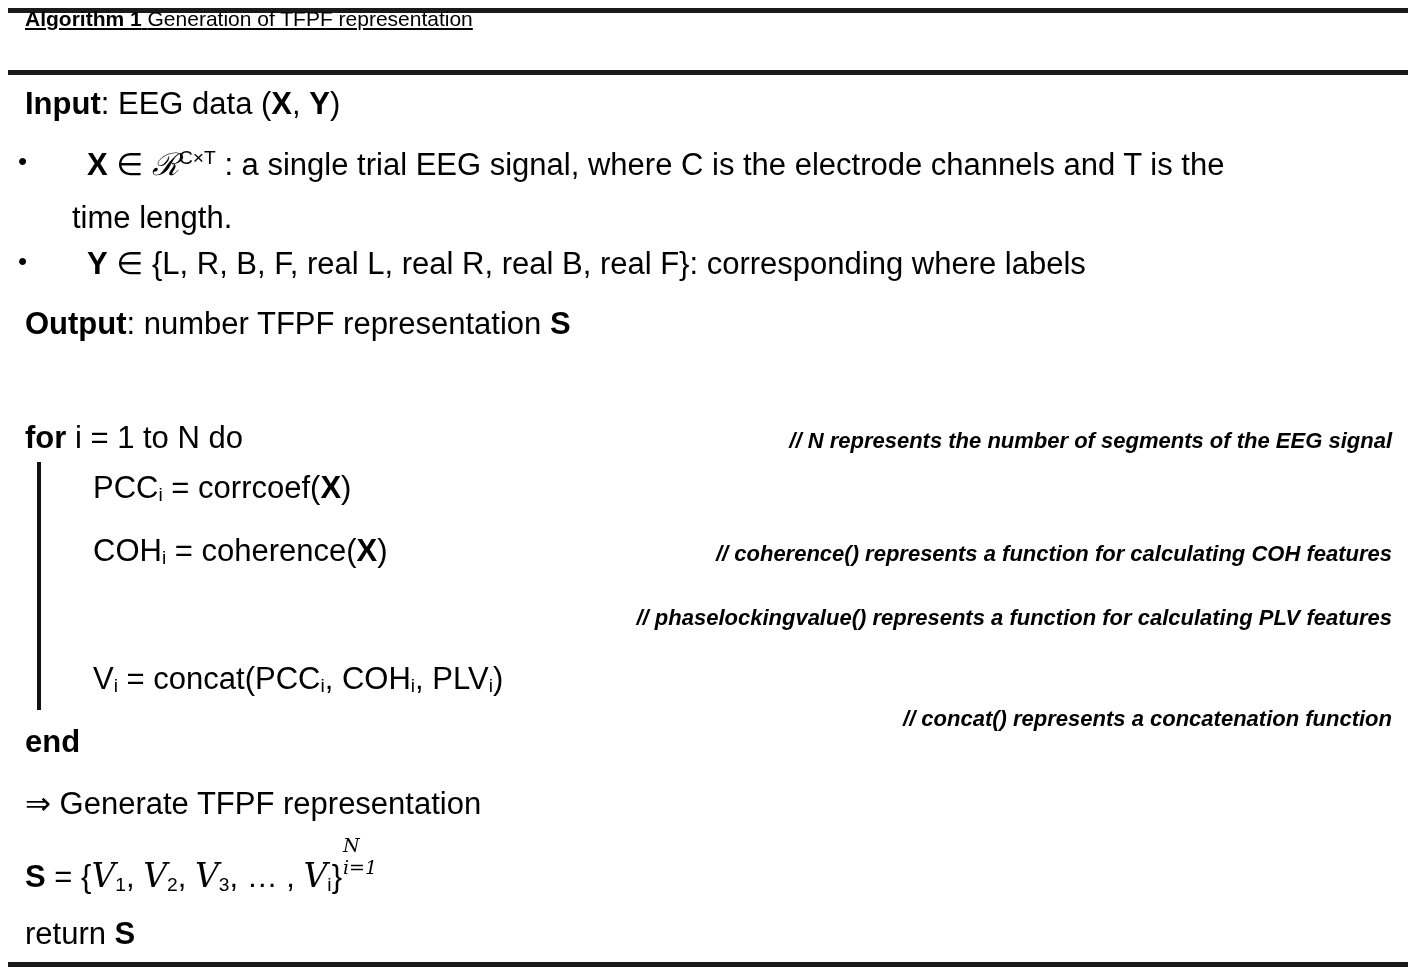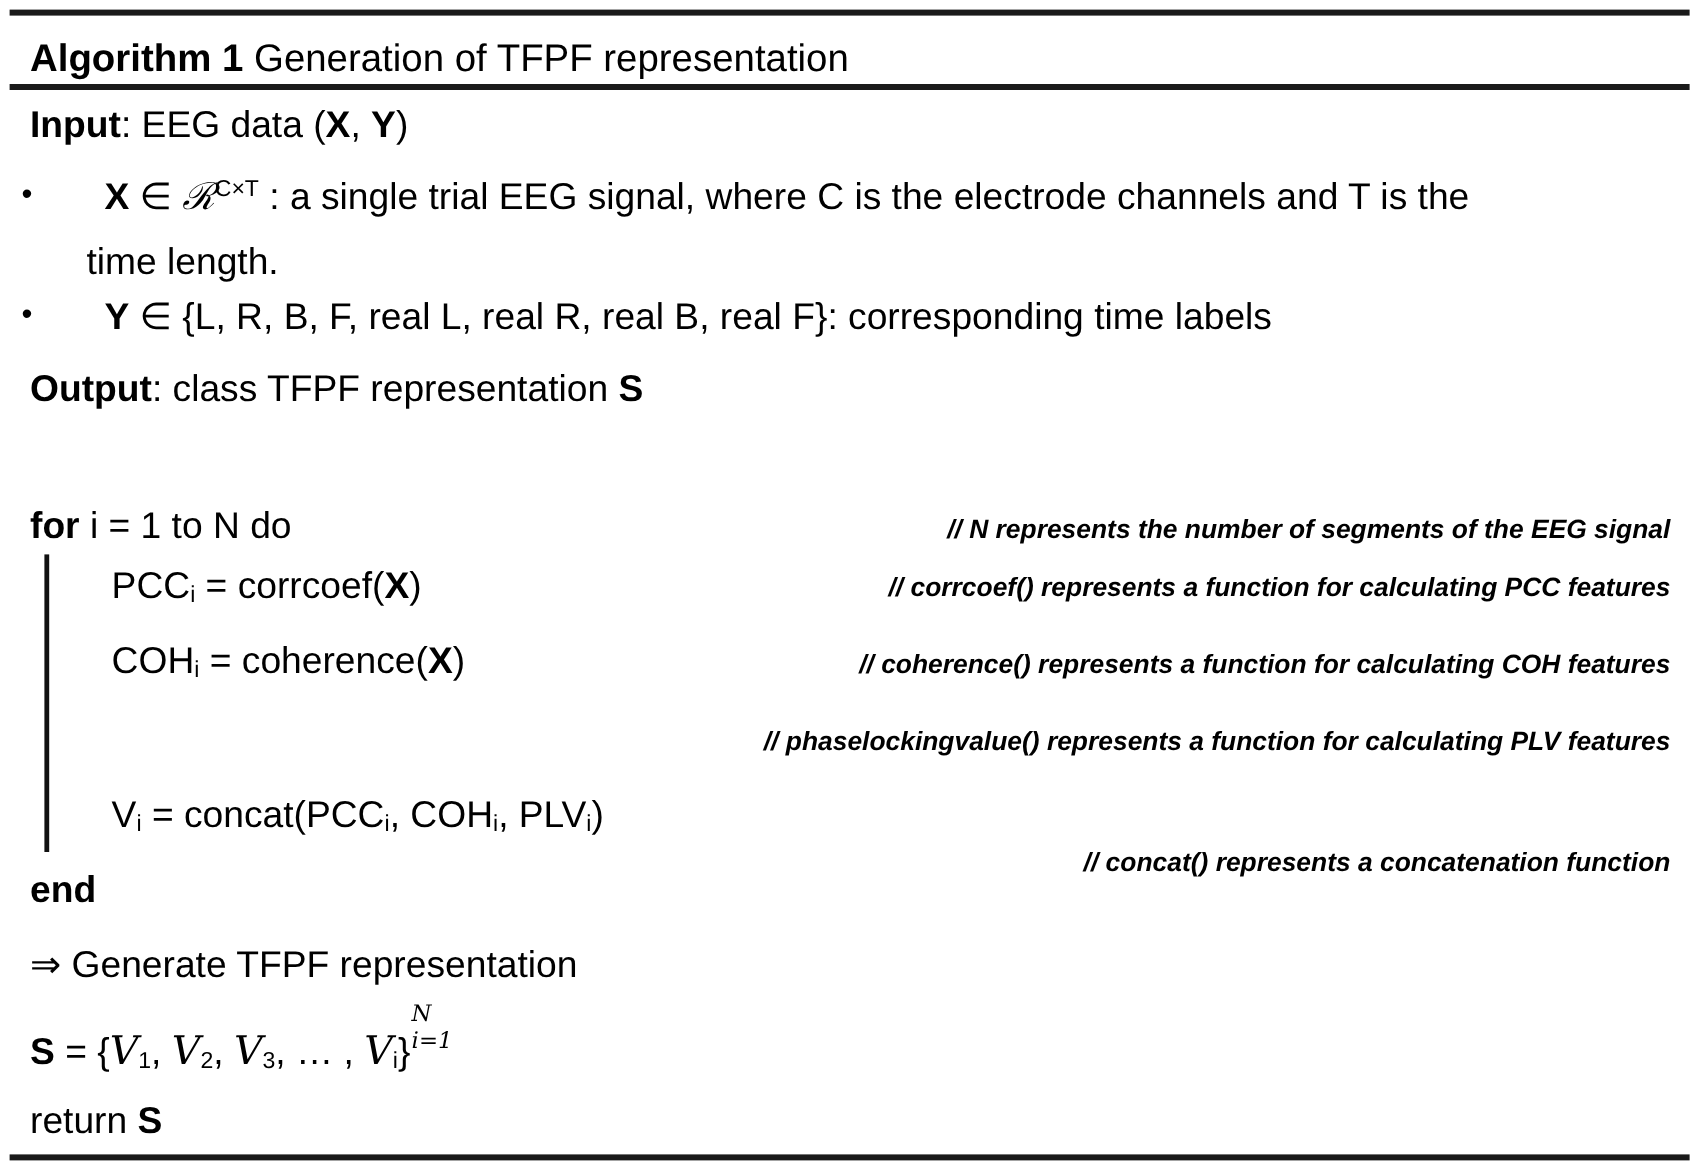--- a/index.html
+++ b/index.html
@@ -26,21 +26,21 @@
   .rule-mid    { top: 70px;  height: 5px; }
   .rule-bottom { top: 962px; height: 5px; }
 
   .row {
     position: absolute;
     left: 25px;
     white-space: nowrap;
     font-size: 31px;
     line-height: 1;
   }
-  .title { top: 32px; font-size: 32px; }
+  .title { top: 8px; font-size: 21px; text-decoration: underline; }
   .b { font-weight: bold; }
 
   .bulletrow {
     position: absolute;
     left: 18px;
     width: 1380px;
     font-size: 31px;
     line-height: 1.0;
   }
   .bullet-mark {
@@ -135,25 +135,25 @@
   </div>
 
   <div class="bulletrow" style="top:148px;">
     <span class="bullet-mark">•</span>
     <span class="bullet-body"><span class="b">X</span><span> ∈ </span><span class="mathcal">ℛ</span><sup class="sm">C×T</sup><span> : a single trial EEG signal, where C is the electrode channels and T is the</span></span>
   </div>
   <div class="cont" style="top:200px;">time length.</div>
 
   <div class="bulletrow" style="top:248px;">
     <span class="bullet-mark">•</span>
-    <span class="bullet-body"><span class="b">Y</span><span> ∈ </span><span>{L, R, B, F, real L, real R, real B, real F}</span><span>: corresponding time labels</span></span>
+    <span class="bullet-body"><span class="b">Y</span><span> ∈ </span><span>{L, R, B, F, real L, real R, real B, real F}</span><span>: corresponding where labels</span></span>
   </div>
 
   <div class="row" style="top:308px;">
-    <span class="b">Output</span><span>: class TFPF representation </span><span class="b">S</span>
+    <span class="b">Output</span><span>: number TFPF representation </span><span class="b">S</span>
   </div>
 
 
   <div class="row" style="top:422px;text-align:center;">
     <span class="b">for</span><span> i = 1 to N do</span>
   </div>
 
   <div class="loopbar"></div>
 
   <div class="stmt" style="top:470px;">
@@ -163,21 +163,20 @@
   <div class="stmt" style="top:533px;">
     <span>COH</span><sub class="sm">i</sub><span> = coherence(</span><span class="b">X</span><span>)</span>
   </div>
 
 
   <div class="stmt" style="top:661px;">
     <span>V</span><sub class="sm">i</sub><span> = concat(PCC</span><sub class="sm">i</sub><span>,&nbsp;</span><span>COH</span><sub class="sm">i</sub><span>,&nbsp;</span><span>PLV</span><sub class="sm">i</sub><span>)</span>
   </div>
 
   <div class="comment" style="top:428px;">// N represents the number of segments of the EEG signal</div>
-  <div class="comment" style="top:477px;">// corrcoef() represents a function for calculating PCC features</div>
   <div class="comment" style="top:541px;">// coherence() represents a function for calculating COH features</div>
   <div class="comment" style="top:605px;">// phaselockingvalue() represents a function for calculating PLV features</div>
   <div class="comment" style="top:706px;">// concat() represents a concatenation function</div>
 
   <div class="row" style="top:726px;">
     <span class="b">end</span>
   </div>
 
   <div class="row" style="top:788px;">
     <span>⇒</span><span> Generate TFPF representation</span>

